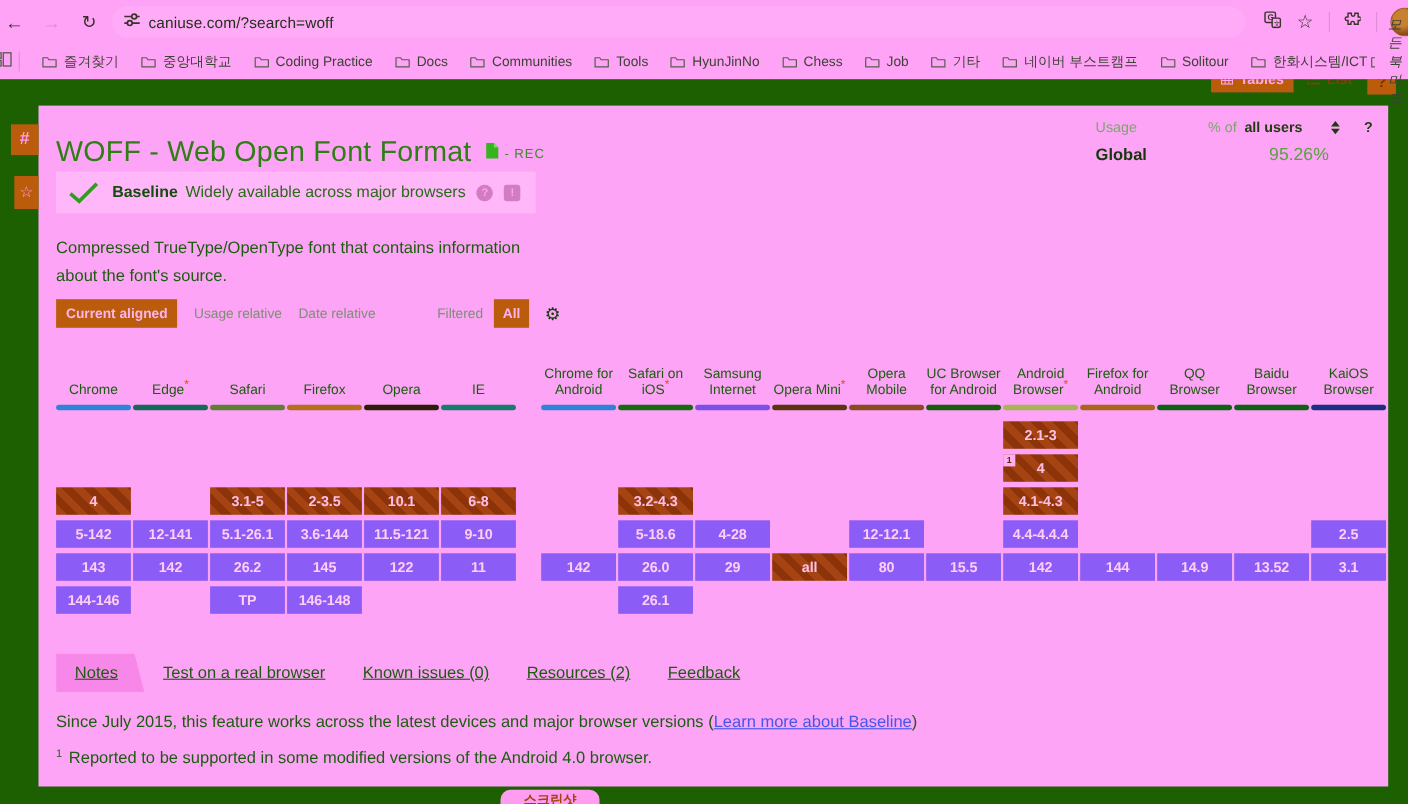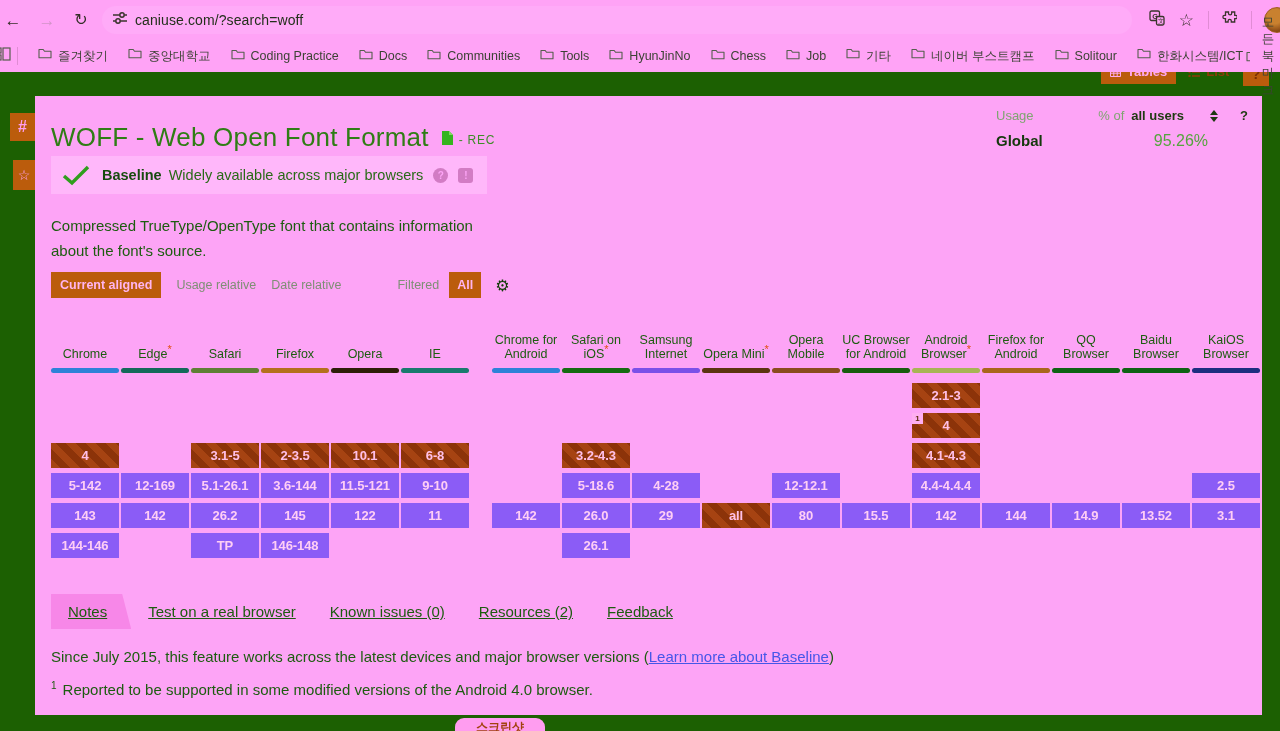--- a/index.html
+++ b/index.html
@@ -15,23 +15,23 @@
   #reload { margin-left:12px; font-family:"DejaVu Sans",sans-serif; font-size:16px; }
   .urlpill { display:flex; align-items:center; margin-left:10px; height:28px; width:1030px; background:#ffabf8; border-radius:14px; padding:0 10px; }
   .urltext { font-size:14px; color:#23301b; margin-left:7px; letter-spacing:0.1px; }
   .tb-right { position:absolute; right:0; top:0; height:40px; display:flex; align-items:center; }
   .tbr-ic { margin-right:14px; }
   .vsep { width:1px; height:18px; background:#e08cd4; margin-right:12px; }
   .avatar { width:26px; height:26px; border-radius:50%; background:radial-gradient(circle at 40% 35%, #c9812f 0 35%, #8a4a16 70%, #6e370e); margin-right:-10px; border:1px solid #a05c20; }
 
   
   .bookmarks { position:absolute; top:40px; left:0; width:1280px; height:32px; background:#ffa3f6; display:flex; align-items:center; z-index:30; }
-  .bm { display:flex; gap:6px; font-size:12.5px; color:#3c4234; margin-left:20px; white-space:nowrap; }
+  .bm { display:flex; align-items:center; gap:6px; font-size:12.5px; color:#3c4234; margin-left:20px; white-space:nowrap; }
   .bm svg { flex:0 0 auto; }
-  .bm-cut { position:absolute; right:0; display:flex; align-items:center; gap:12px; font-size:12.5px; color:#3c4234; width:34px; overflow:hidden; }
+  .bm-cut { position:absolute; right:0; display:flex; align-items:center; gap:12px; font-size:12.5px; color:#3c4234; width:34px; overflow:hidden;font-style:italic; }
   .panelic { margin-left:-3px; }
 
   
   .page { position:absolute; top:72px; left:0; width:1280px; height:659px; background:#1c6002; overflow:hidden; z-index:10; }
 
   .viewctl { position:absolute; top:-13px; left:1101px; display:flex; align-items:center; }
   .tables-btn { background:#bb5c0c; color:#ffa8ef; font-size:13px; font-weight:bold; padding:5px 9px; display:flex; align-items:center; gap:6px; }
   .list-btn { color:#8a3c08; font-size:13px; font-weight:bold; display:flex; align-items:center; gap:6px; margin-left:12px; }
   .help-btn { position:absolute; top:-13px; left:1243px; width:26px; height:27px; background:#bb5c0c; color:#7c2f05; font-size:14px; font-weight:bold; text-align:center; line-height:30px; }
 
@@ -337,21 +337,21 @@
         <div class="col">
           <div class="col-name">
             <span>Edge<sup>*</sup></span>
           </div>
           <div class="col-bar" style="background: rgb(20, 105, 90);"></div>
           <div class="cells">
             <div class="cell empty"></div>
             <div class="cell empty"></div>
             <div class="cell empty"></div>
             <div class="cell y">
-              <span>12-169</span>
+              <span>12-141</span>
             </div>
             <div class="cell y">
               <span>142</span>
             </div>
             <div class="cell empty"></div>
           </div>
         </div>
         <div class="col">
           <div class="col-name">
             <span>Safari</span>

